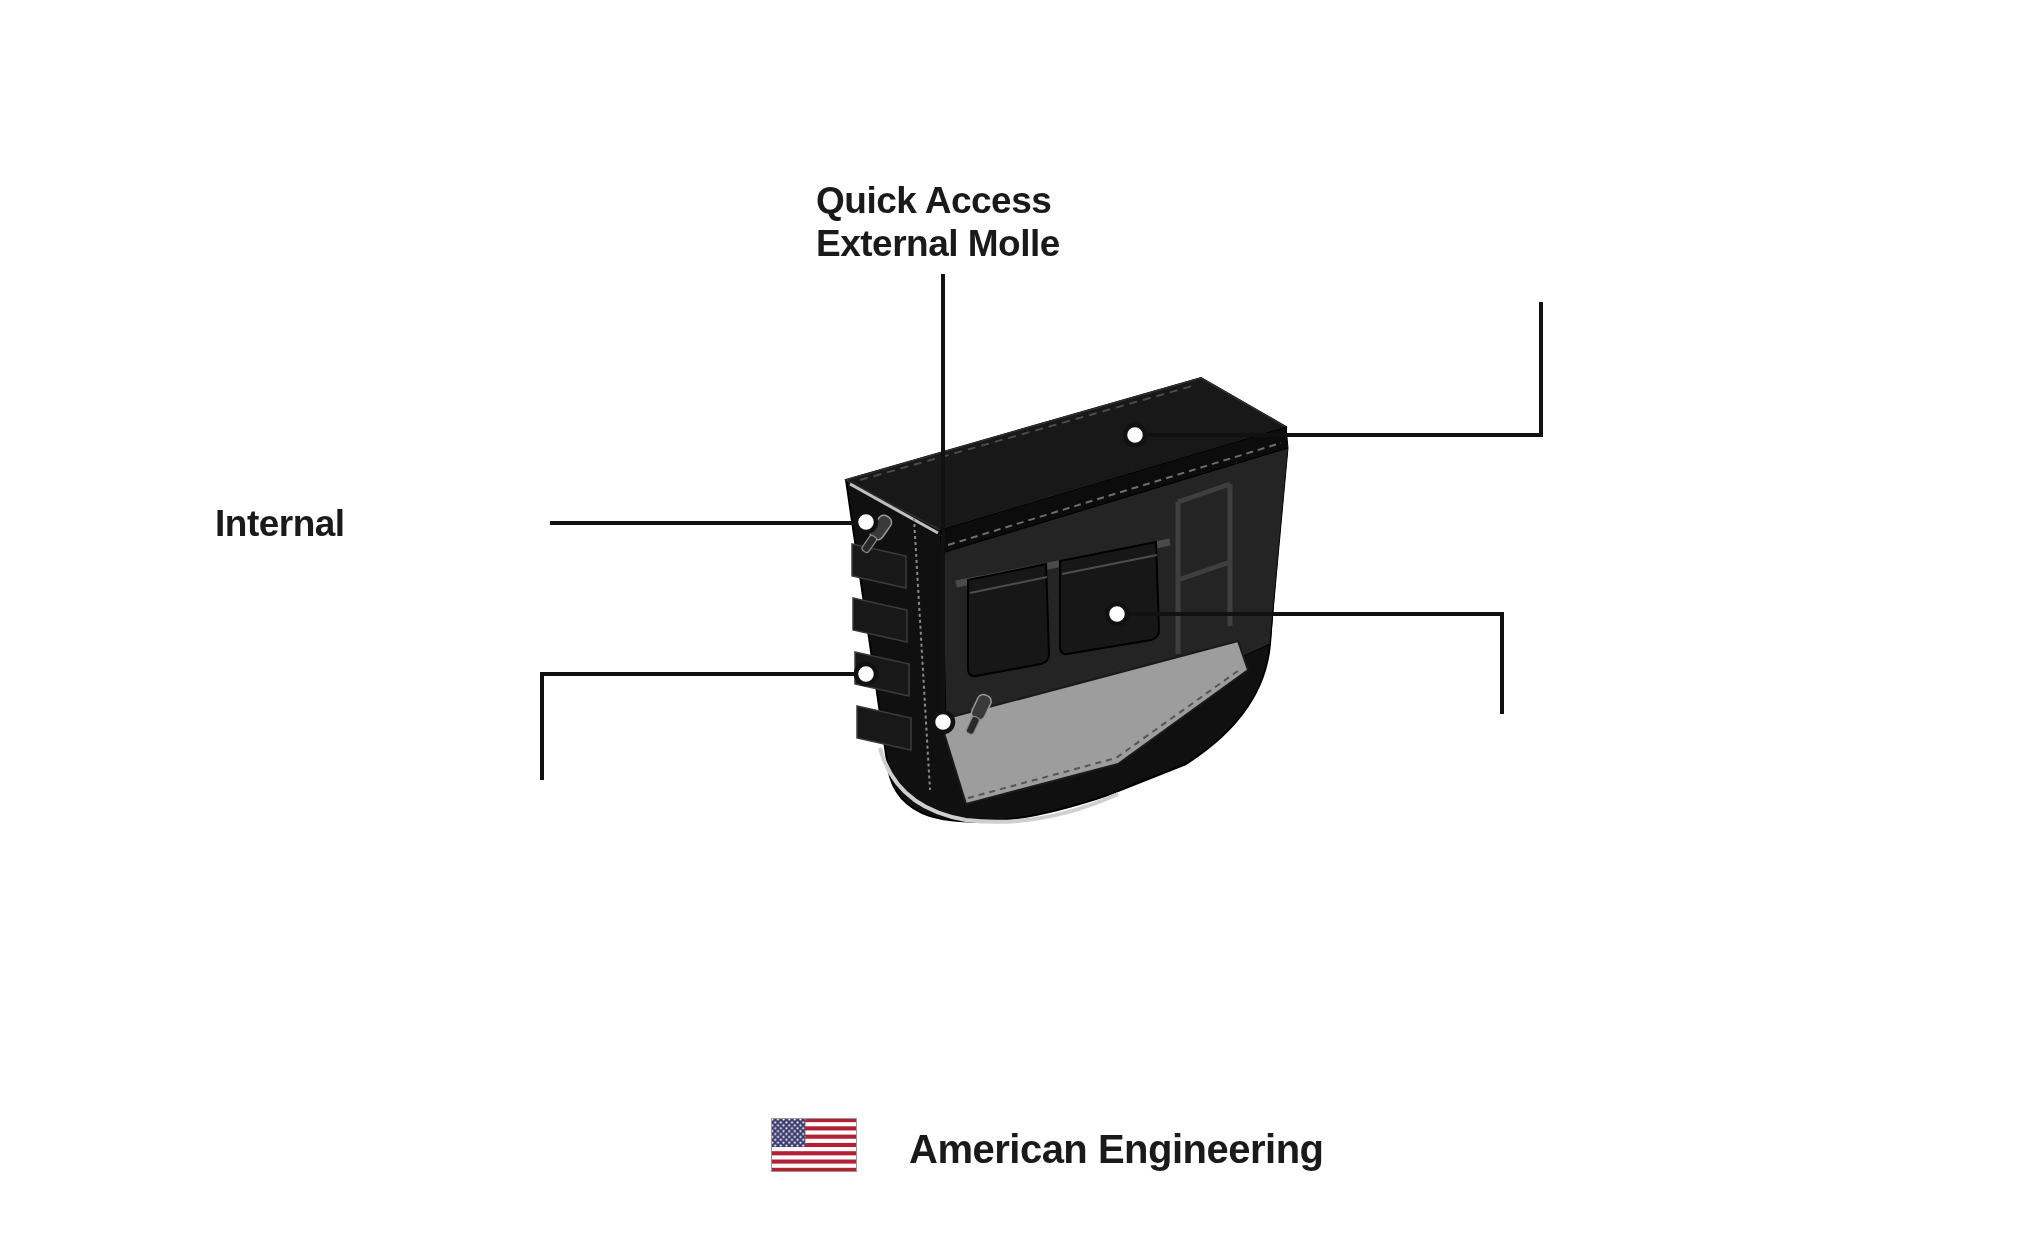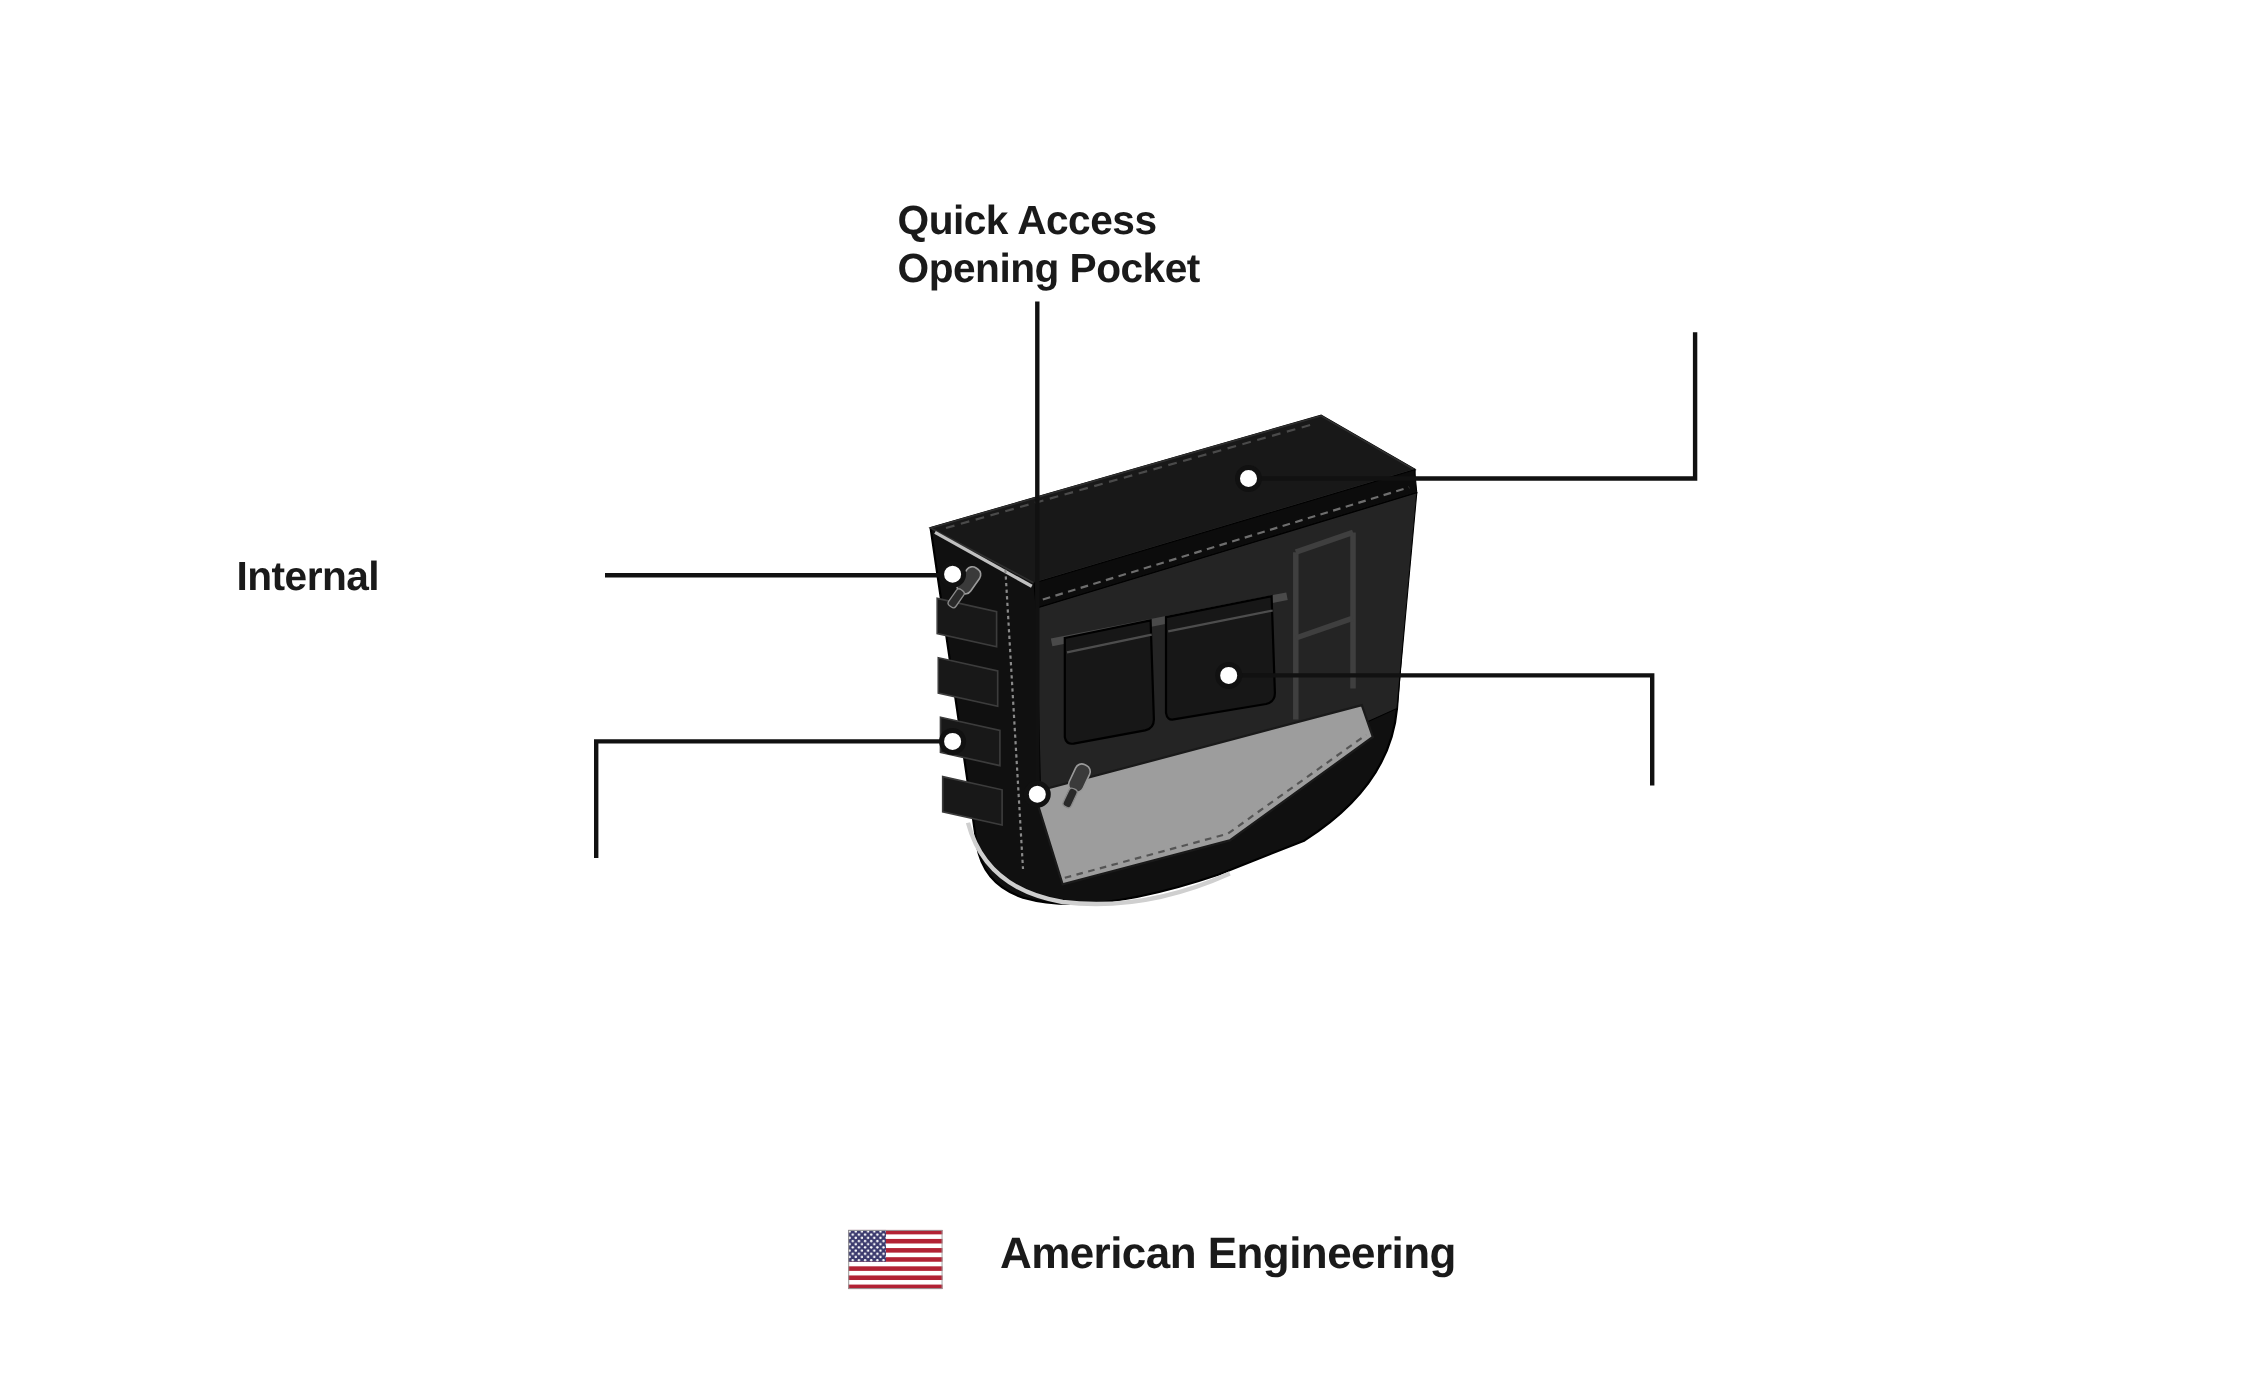--- a/index.html
+++ b/index.html
@@ -18,21 +18,21 @@
     line-height:1.16;
     letter-spacing:-0.5px;
     color:#1a1a1a;
     white-space:nowrap;
   }
   .callout-label .line{display:block;}
   .lines-layer{position:absolute;left:0;top:0;width:2044px;height:1248px;}
   .bag-layer{position:absolute;left:818px;top:352px;width:500px;height:510px;}
   .footer{
     position:absolute;left:771px;top:1118px;
-    display:flex;align-items:flex-start;gap:52px;
+    display:flex;align-items:flex-end;gap:52px;
   }
   .flag{width:86px;height:54px;display:block;}
   .footer-caption{
     font-weight:700;font-size:40px;letter-spacing:-0.5px;color:#1a1a1a;white-space:nowrap;
   }
 </style>
 </head>
 <body>
 
 <div class="stage">
@@ -102,21 +102,21 @@
       <circle cx="943" cy="722" r="10"></circle>
       <circle cx="1135" cy="435" r="10"></circle>
       <circle cx="866" cy="522" r="10"></circle>
       <circle cx="866" cy="674" r="10"></circle>
       <circle cx="1117" cy="614" r="10"></circle>
     </g>
   </svg>
 
   <div class="callout-label" style="left:816px;top:180px;">
     <span class="line">Quick Access</span>
-    <span class="line">Opening Pocket</span>
+    <span class="line">External Molle</span>
   </div>
 
 
   <div class="callout-label" style="left:215px;top:503px;">
     <span class="line">Internal</span>
   </div>
 
 
 
   <div class="footer">

